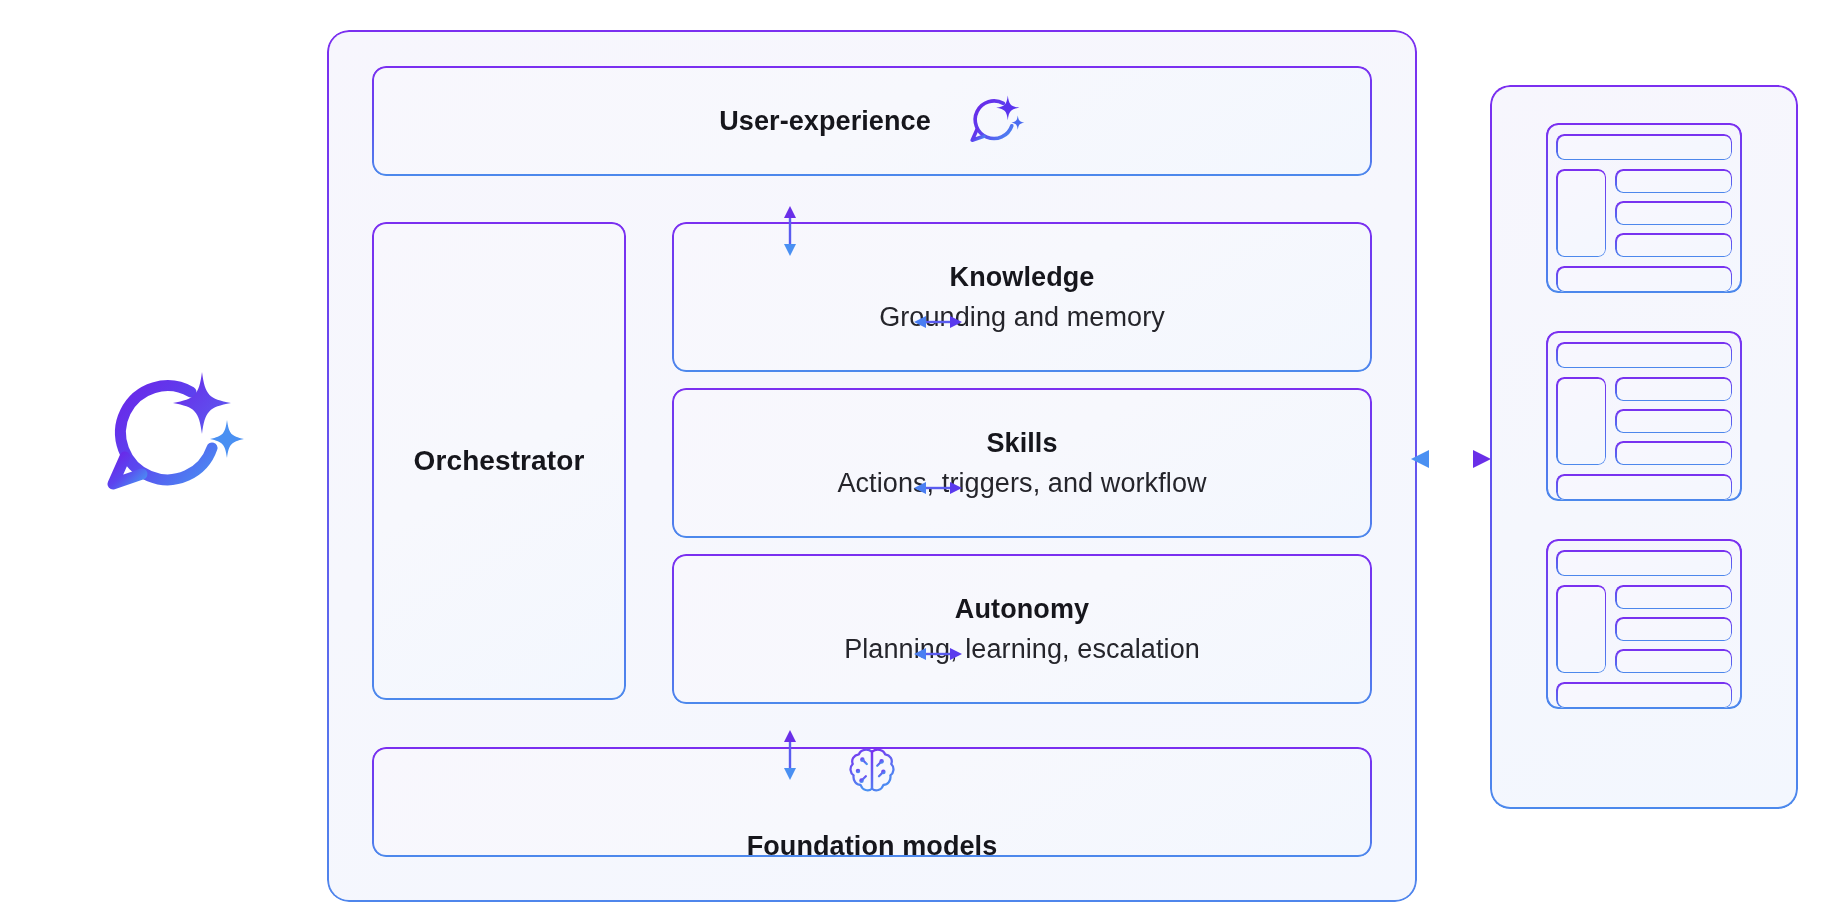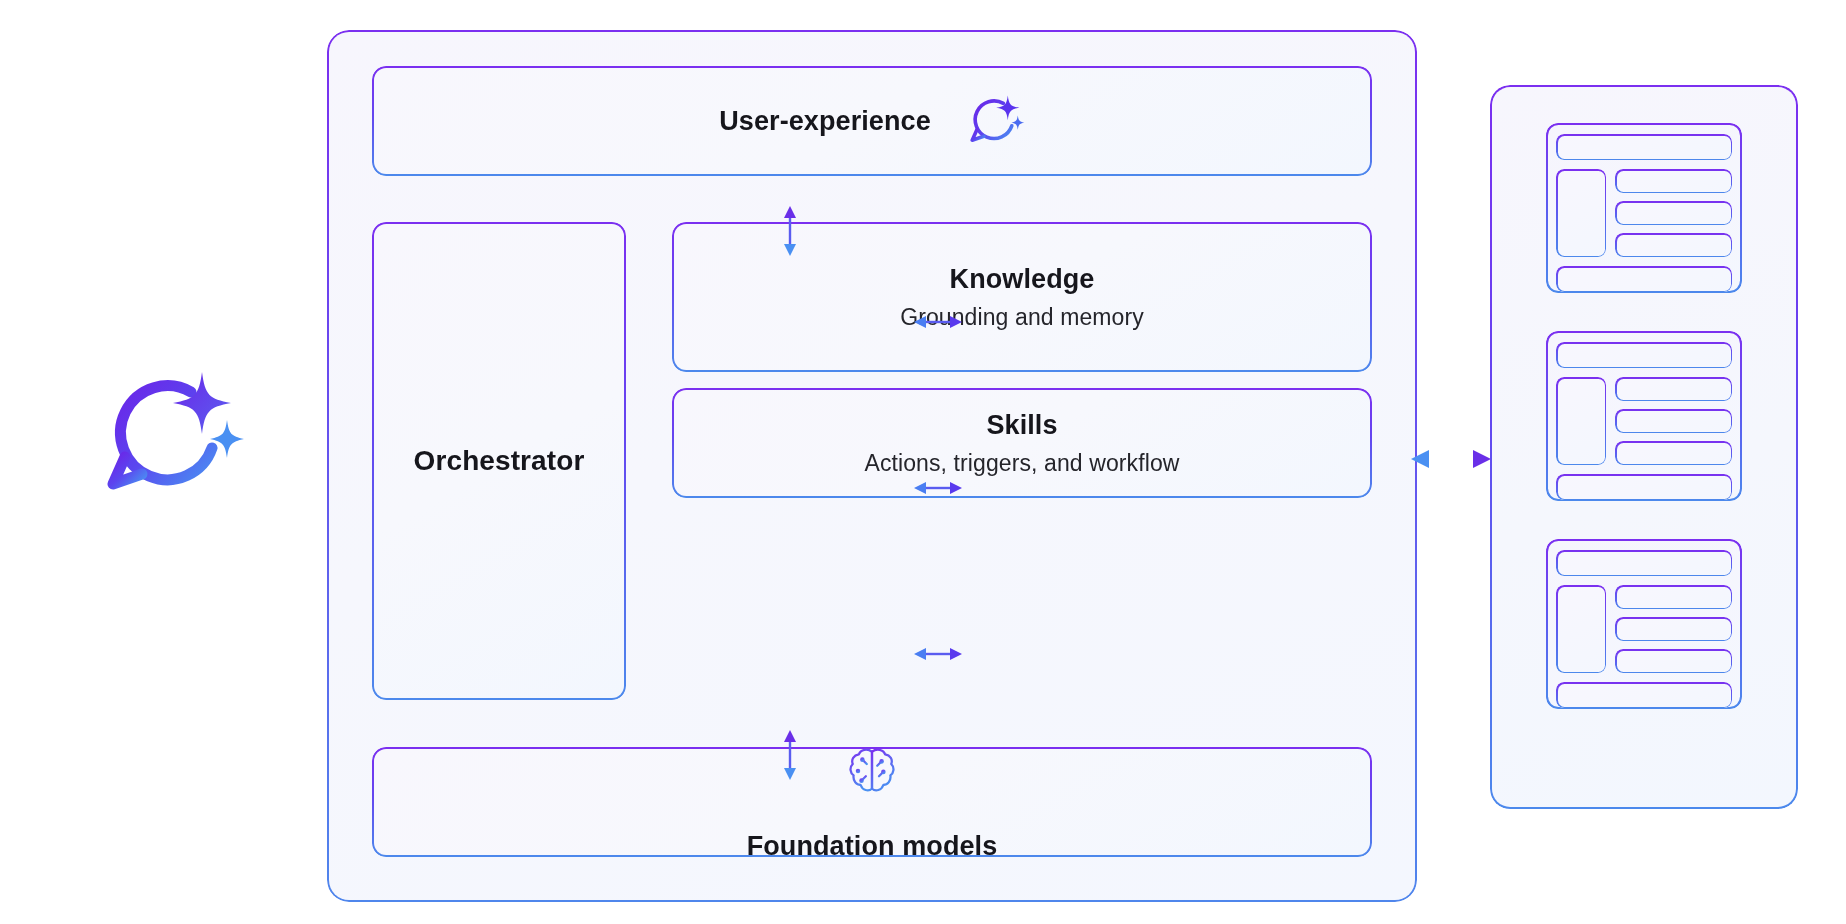--- a/index.html
+++ b/index.html
@@ -50,28 +50,28 @@
     background:linear-gradient(180deg,#7b2ff0 0%,#6446f0 45%,#4c89ec 100%);
     -webkit-mask:linear-gradient(#000 0 0) content-box,linear-gradient(#000 0 0);
     -webkit-mask-composite:xor;mask-composite:exclude;
     pointer-events:none;
   }
   .gcard .body{
     position:relative;width:100%;height:100%;
     display:flex;flex-direction:column;align-items:center;justify-content:center;
   }
   .card-title{font-size:27px;font-weight:700;color:#16161c;letter-spacing:.1px;}
-  .card-sub{font-size:23px;font-weight:400;color:#25252b;margin-top:9px;letter-spacing:.1px;}
+  .card-sub{font-size:27px;font-weight:400;color:#25252b;margin-top:9px;letter-spacing:.1px;}
 
   
   #ux-card{left:45px;top:36px;width:1000px;height:110px;}
   #ux-card .body{flex-direction:row;gap:34px;}
   #orchestrator-card{left:45px;top:192px;width:254px;height:478px;}
   #knowledge-card{left:345px;top:192px;width:700px;height:150px;}
-  #skills-card{left:345px;top:358px;width:700px;height:110px;}
+  #skills-card{left:345px;top:358px;width:700px;height:150px;}
   #autonomy-card{left:345px;top:524px;width:700px;height:150px;}
   #foundation-card{left:45px;top:717px;width:1000px;height:110px;}
   #foundation-card .body{flex-direction:column;gap:28px;}
 
   
   #other-agents{
     position:absolute;left:1490px;top:85px;width:308px;height:724px;
     border-radius:20px;box-sizing:border-box;
     background:linear-gradient(160deg,#f7f6fd 0%,#f5f7fd 55%,#f3f7fe 100%);
   }
@@ -190,20 +190,26 @@
         </div>
       </div>
 
       <div id="skills-card" class="gcard">
         <div class="body">
           <span class="card-title">Skills</span>
           <span class="card-sub">Actions, triggers, and workflow</span>
         </div>
       </div>
 
+      <div id="autonomy-card" class="gcard">
+        <div class="body">
+          <span class="card-title">Autonomy</span>
+          <span class="card-sub">Planning, learning, escalation</span>
+        </div>
+      </div>
 
       <div id="foundation-card" class="gcard">
         <div class="body">
           <span>
             <svg width="56" height="56" viewBox="0 0 64 64" aria-hidden="true">
               <defs>
                 <linearGradient id="gBrain" x1="0" y1="0" x2="0.5" y2="1">
                   <stop offset="0%" stop-color="#7b2ff0"></stop>
                   <stop offset="100%" stop-color="#4a90f2"></stop>
                 </linearGradient>

